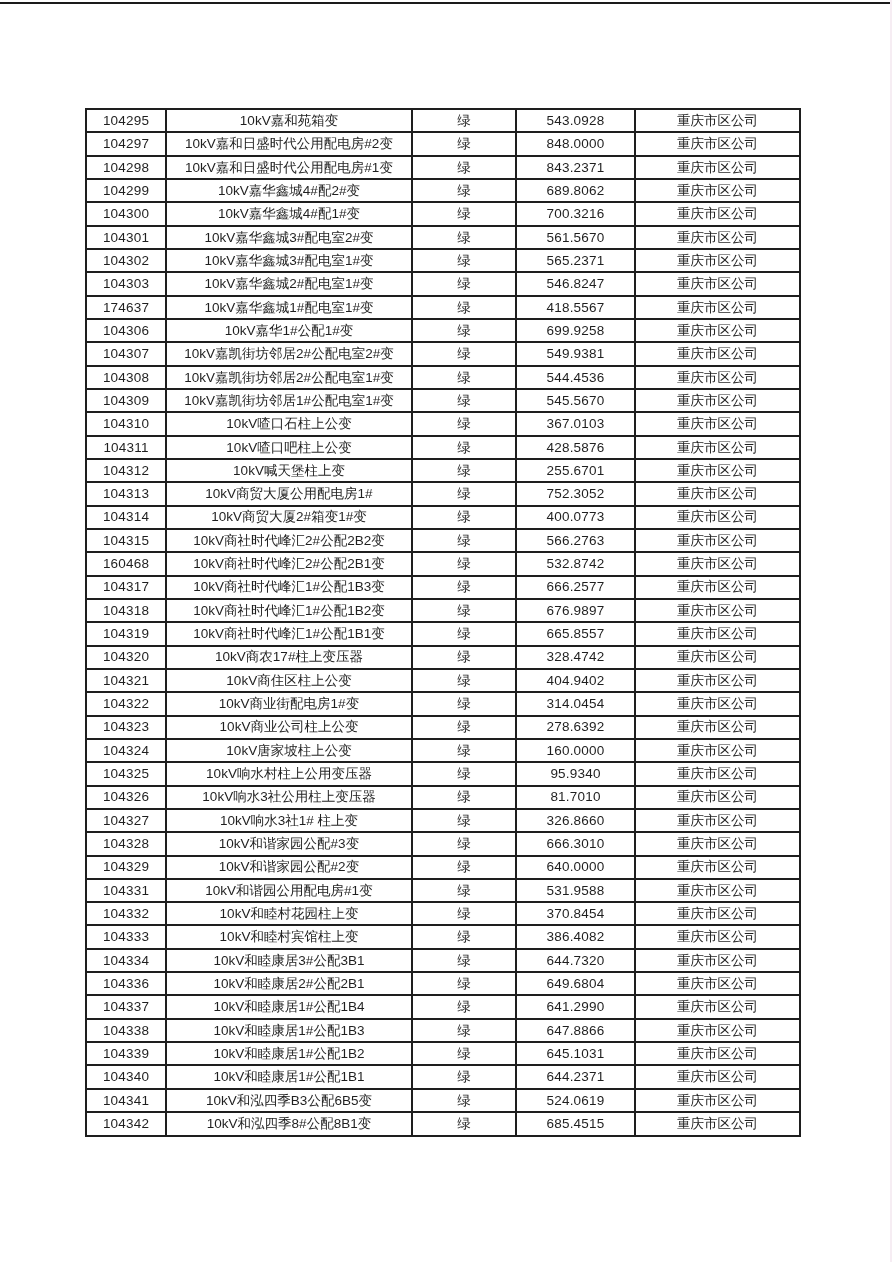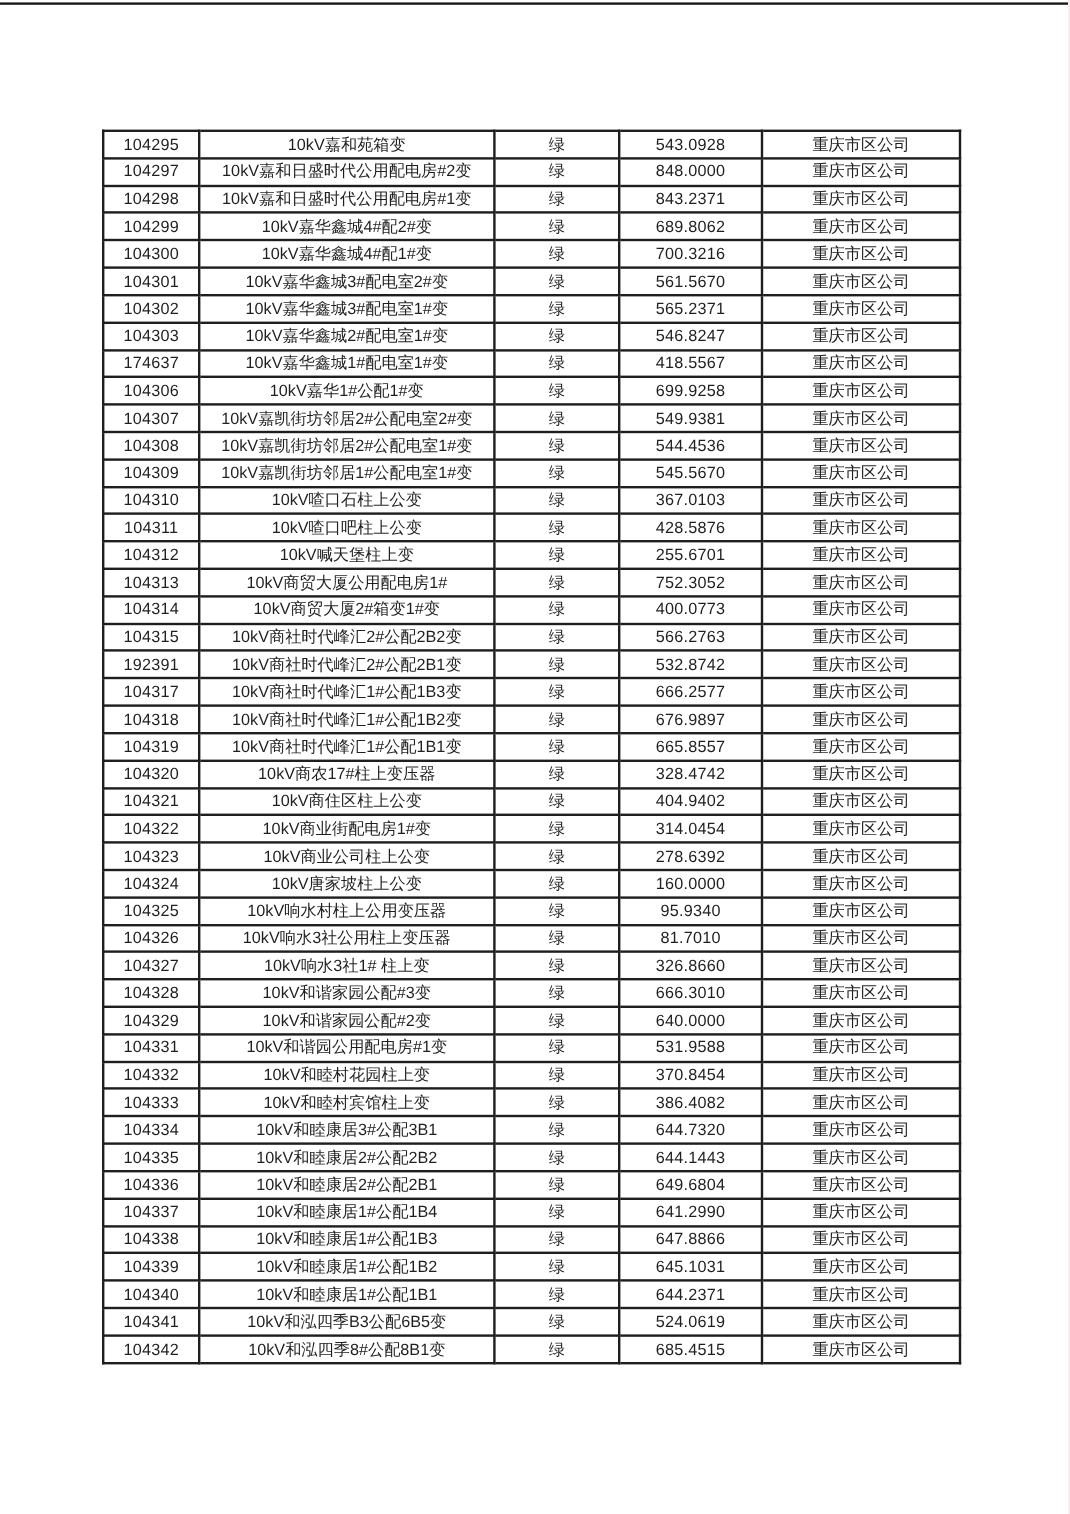--- a/index.html
+++ b/index.html
@@ -205,21 +205,21 @@
     <td class="cell-company">重庆市区公司</td>
   </tr>
         <tr>
     <td class="cell-id">104315</td>
     <td class="cell-name">10kV商社时代峰汇2#公配2B2变</td>
     <td class="cell-status">绿</td>
     <td class="cell-value">566.2763</td>
     <td class="cell-company">重庆市区公司</td>
   </tr>
         <tr>
-    <td class="cell-id">192391</td>
+    <td class="cell-id">160468</td>
     <td class="cell-name">10kV商社时代峰汇2#公配2B1变</td>
     <td class="cell-status">绿</td>
     <td class="cell-value">532.8742</td>
     <td class="cell-company">重庆市区公司</td>
   </tr>
         <tr>
     <td class="cell-id">104317</td>
     <td class="cell-name">10kV商社时代峰汇1#公配1B3变</td>
     <td class="cell-status">绿</td>
     <td class="cell-value">666.2577</td>
@@ -328,27 +328,20 @@
     <td class="cell-name">10kV和睦村宾馆柱上变</td>
     <td class="cell-status">绿</td>
     <td class="cell-value">386.4082</td>
     <td class="cell-company">重庆市区公司</td>
   </tr>
         <tr>
     <td class="cell-id">104334</td>
     <td class="cell-name">10kV和睦康居3#公配3B1</td>
     <td class="cell-status">绿</td>
     <td class="cell-value">644.7320</td>
-    <td class="cell-company">重庆市区公司</td>
-  </tr>
-        <tr>
-    <td class="cell-id">104335</td>
-    <td class="cell-name">10kV和睦康居2#公配2B2</td>
-    <td class="cell-status">绿</td>
-    <td class="cell-value">644.1443</td>
     <td class="cell-company">重庆市区公司</td>
   </tr>
         <tr>
     <td class="cell-id">104336</td>
     <td class="cell-name">10kV和睦康居2#公配2B1</td>
     <td class="cell-status">绿</td>
     <td class="cell-value">649.6804</td>
     <td class="cell-company">重庆市区公司</td>
   </tr>
         <tr>

